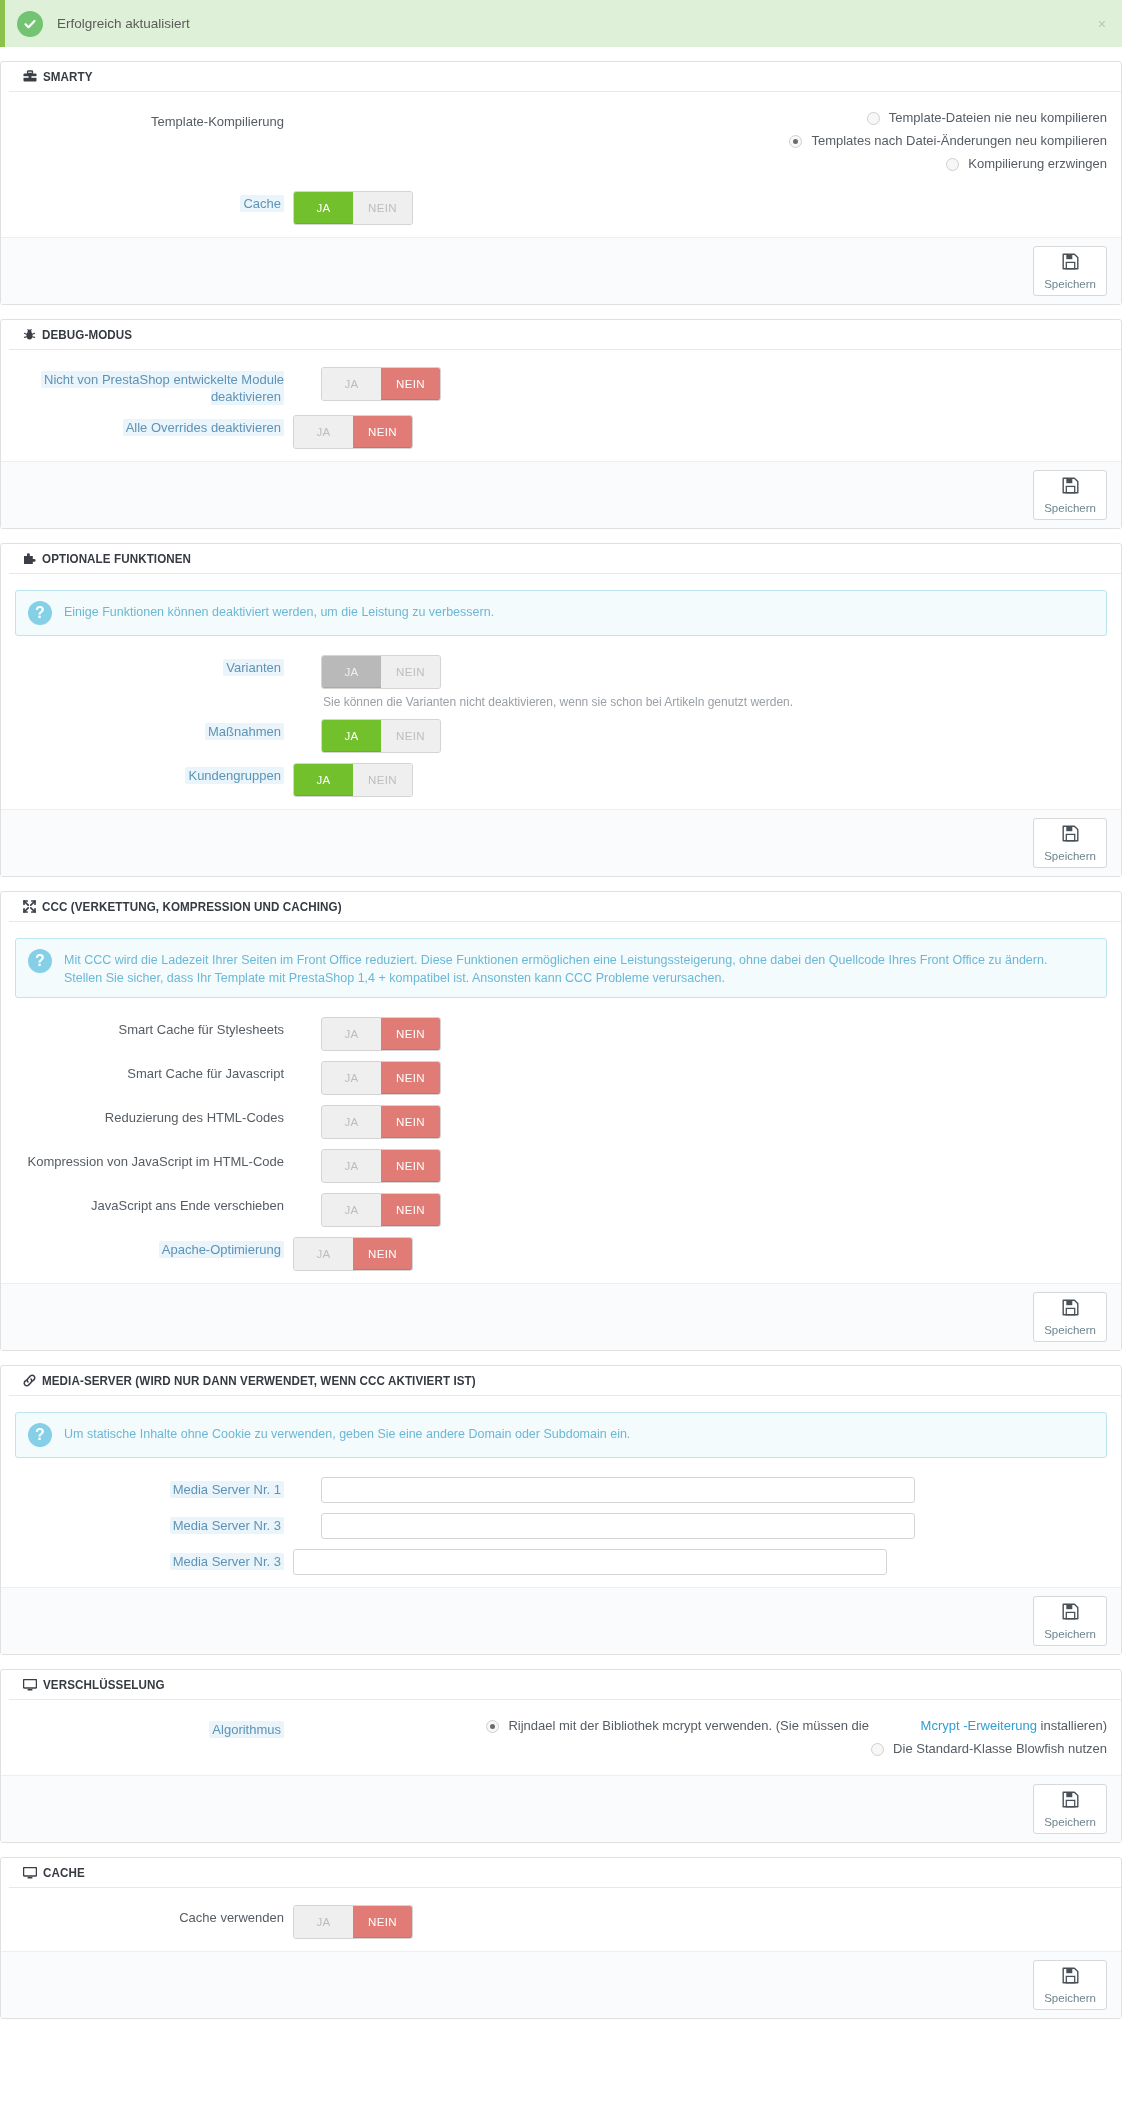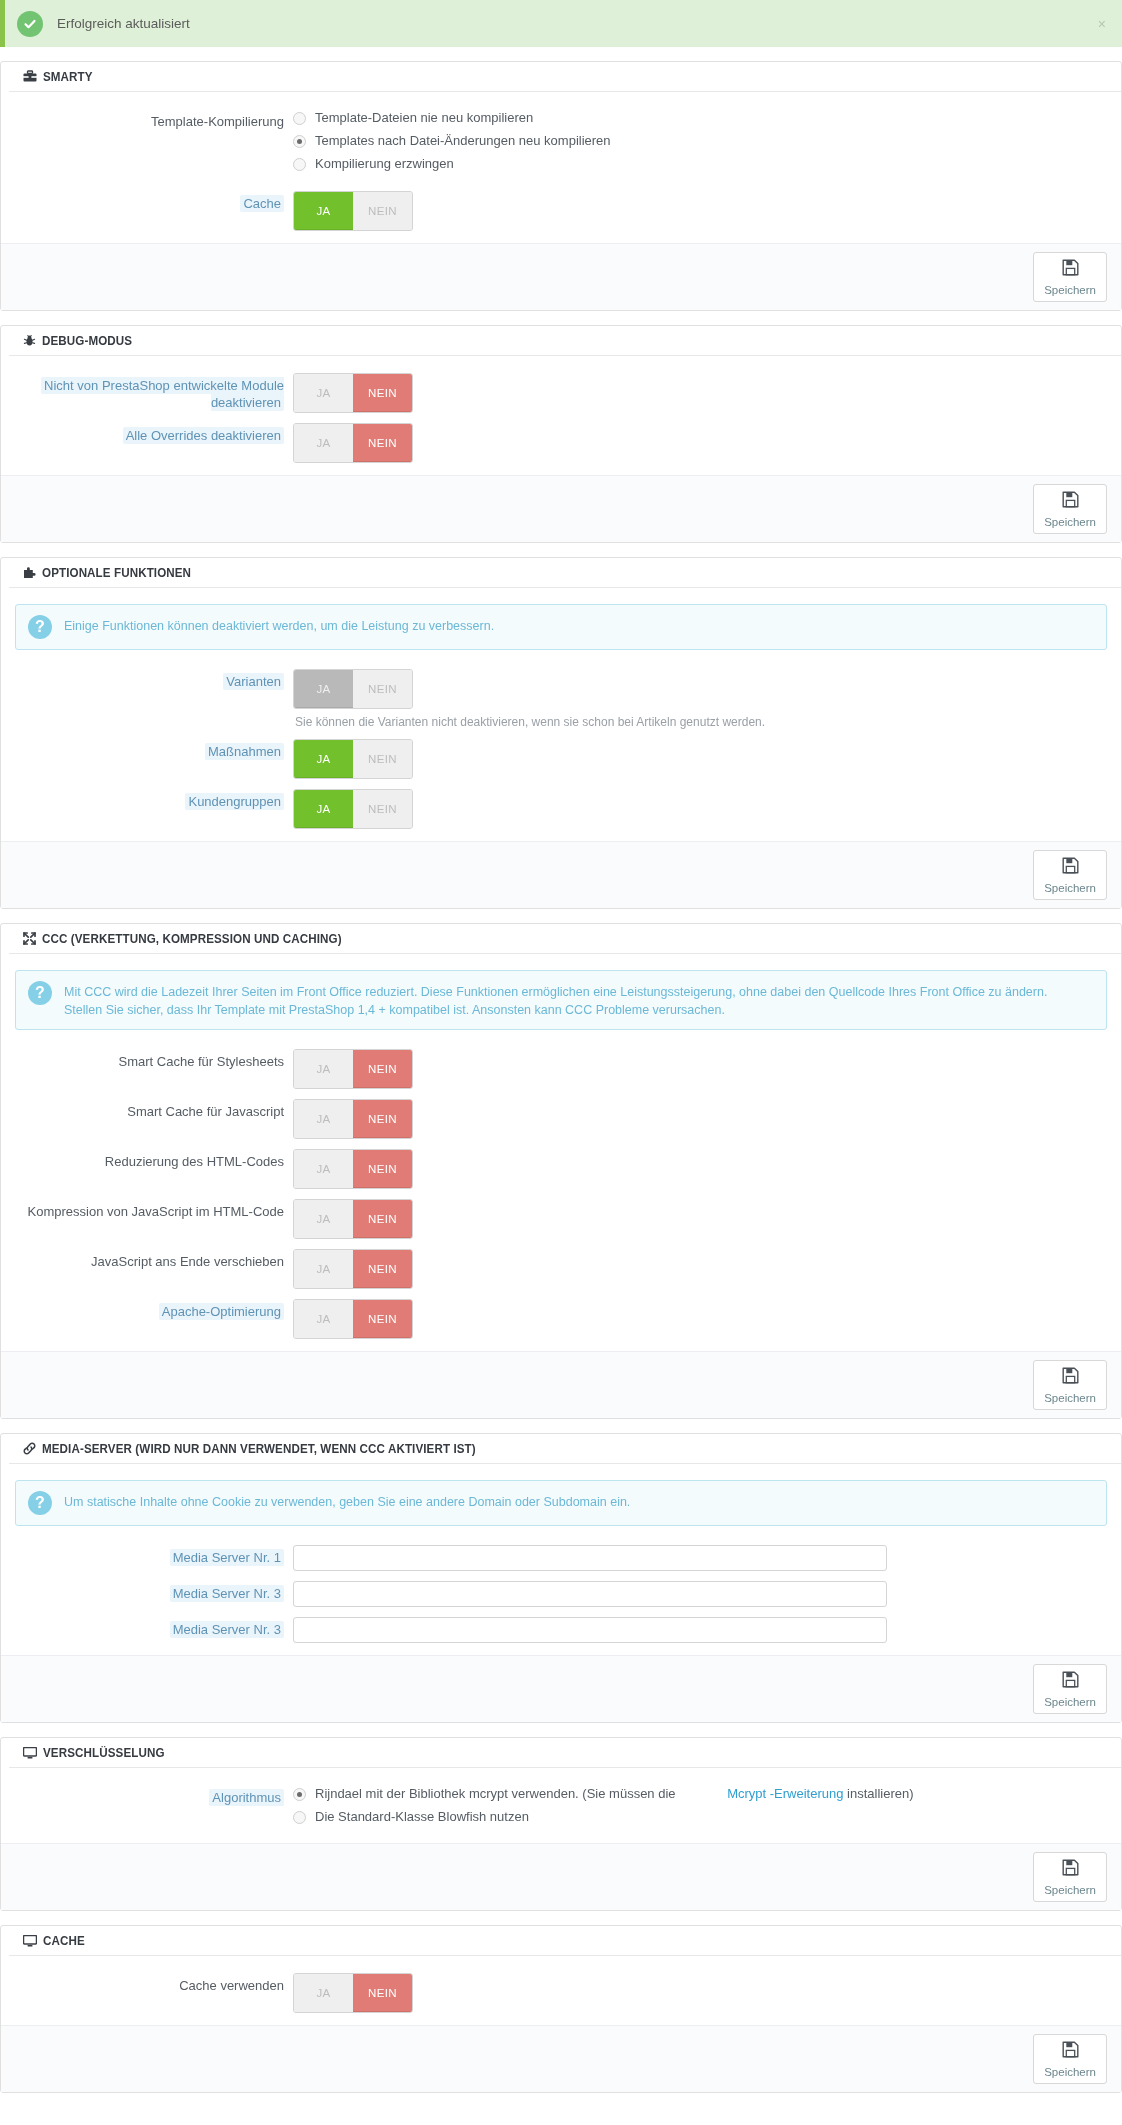--- a/index.html
+++ b/index.html
@@ -111,21 +111,21 @@
   }
   .form-label.plain { color: #555c63; }
   .form-control-wrap { flex: 1 1 auto; padding-top: 1px; }
 
   
   .switch {
     display: inline-flex;
     border-radius: 3px;
     overflow: hidden;
     border: 1px solid #d4d4d4;
-    height: 40px;
+    height: 34px;
     background: #efefef;
   }
   .switch span {
     width: 59px;
     display: flex; align-items: center; justify-content: center;
     font-size: 11.5px;
     letter-spacing: .4px;
     cursor: pointer;
     user-select: none;
     color: #bdbdbd;
@@ -143,20 +143,21 @@
     background: #e07b75; color: #ffffff;
     box-shadow: inset 0 -1px 0 rgba(0,0,0,.08);
   }
 
   
   .radio-line {
     display: flex; align-items: center;
     font-size: 13px; color: #555c63;
     margin-bottom: 5px;
     line-height: 18px;
+    justify-content: flex-end;
   }
   .radio-dot {
     width: 13px; height: 13px; border-radius: 50%;
     border: 1px solid #cfcfcf; background: #f7f7f7;
     margin-right: 9px; flex: 0 0 auto;
     display: flex; align-items: center; justify-content: center;
     cursor: pointer;
   }
   .radio-dot.checked::after {
     content: ""; width: 5px; height: 5px; border-radius: 50%;
@@ -204,21 +205,21 @@
     border: 1px solid #d5d5d5;
     border-radius: 3px;
     background: #fff;
     padding: 3px 8px;
     font-size: 13px;
     color: #555;
     font-family: "Liberation Sans", sans-serif;
     outline: none;
   }
 
-  .row-tight { margin-bottom: 9px; }
+  .row-tight { margin-bottom: 9px; gap: 28px; }
   .row-nomargin { margin-bottom: 0; }
 </style>
 </head>
 <body>
 
 <div class="page">
 
   <div class="alert-success">
     <span class="alert-icon">
       <svg width="16" height="16" viewBox="0 0 16 16">

